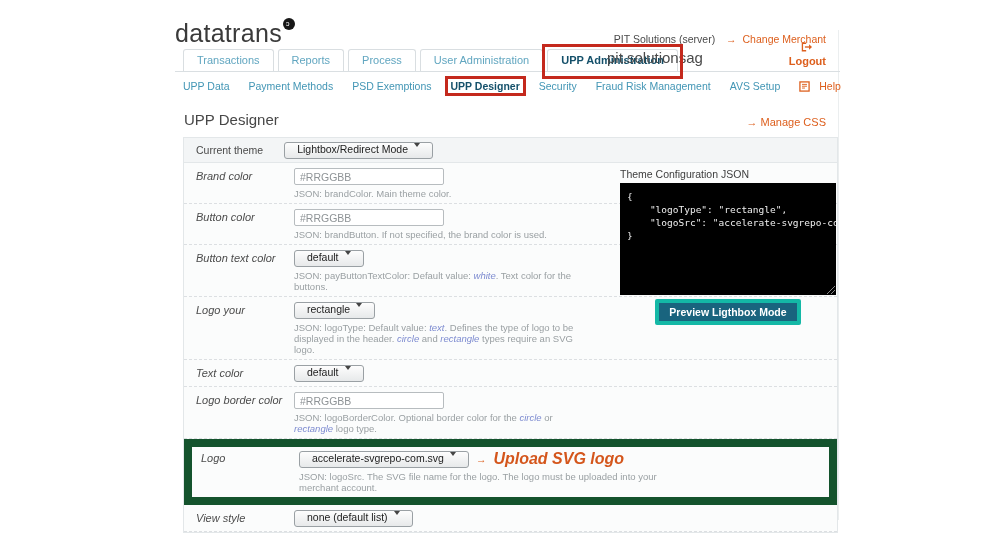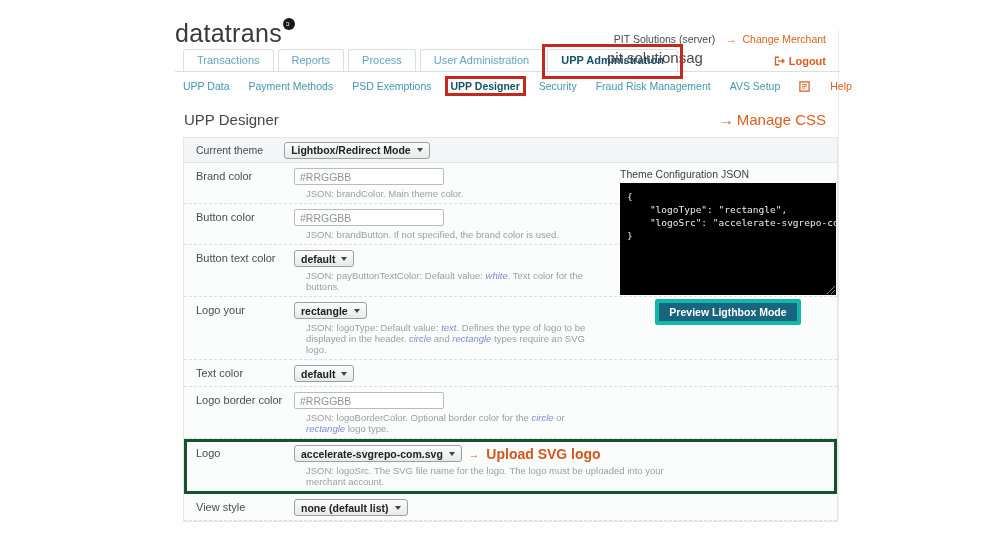--- a/index.html
+++ b/index.html
@@ -20,59 +20,59 @@
   .link { cursor:pointer; text-decoration:none; }
 
   
   .tab-row { position:relative; display:flex; align-items:flex-end; border-bottom:1px solid #dadfe2; height:24px; padding-left:8px;text-align:right; }
   .tab { position:relative; border:1px solid #d9dee1; border-bottom:none; border-radius:3px 3px 0 0; background:#fff;
          padding:4px 13px 5px; margin-right:4px; font-size:11px; color:#61a6c0; white-space:nowrap; cursor:pointer; }
   .tab.active { color:#14506a; font-weight:bold; }
   .tab.active::after { content:""; position:absolute; left:-6px; right:-6px; top:-6px; bottom:-8px;
                        border:3px solid #c4291d; pointer-events:none; z-index:5; }
   .tabbar-user { position:absolute; left:432px; bottom:5px; font-size:15px; color:#4a4a4a; }
-  .tabbar-logout { position:absolute; right:14px; bottom:4px; font-size:11px; font-weight:bold; color:#dd5f1d; display:flex; align-items:center; gap:3px; cursor:pointer; }
+  .tabbar-logout { position:absolute; right:14px; bottom:4px; font-size:11px; font-weight:bold; color:#dd5f1d; display:flex; align-items:center; gap:3px; cursor:pointer;flex-direction:column; }
 
   
   .subnav { display:flex; align-items:center; gap:19px; padding:8px 0 6px 8px; font-size:10.5px; height:26px; }
   .subnav-item { color:#4396b5; white-space:nowrap; cursor:pointer; position:relative; }
   .subnav-item.active { color:#14506a; font-weight:bold; }
   .subnav-item.active::after { content:""; position:absolute; left:-6px; right:-6px; top:-4px; bottom:-4px;
                                border:3px solid #c4291d; pointer-events:none; }
-  .help { margin-left:auto; padding-right:14px; display:flex; align-items:center; gap:20px; color:#dd5f1d; cursor:pointer; }
+  .help { margin-left:auto; padding-right:14px; display:flex; align-items:center; gap:9px; color:#dd5f1d; cursor:pointer; }
 
   
   .title-row { display:flex; justify-content:space-between; align-items:flex-end; padding:13px 14px 9px 9px; }
   .page-title { font-size:15px; color:#474747; }
-  .manage-css { font-size:15px; color:#dd5f1d; cursor:pointer; }
+  .manage-css { font-size:11px; color:#dd5f1d; cursor:pointer; }
   .manage-css .arrow { margin-right:3px; }
 
   
   .panel { position:relative; margin-left:8px; width:655px; background:#fbfcfc; border:1px solid #e3e7e9; }
   .theme-bar { display:flex; align-items:center; gap:21px; background:#f3f5f6; border-bottom:1px solid #e3e7e9;
                padding:4px 12px; font-size:10.5px; color:#4a4a4a; height:25px; }
 
   .row { display:flex; padding:5px 12px 4px; border-bottom:1px dashed #dcdfe2; }
-  .row-label { flex:none; width:98px; font-size:11px; color:#4c4c4c; padding-top:2px; }
+  .row-label { flex:none; width:98px; font-size:11px; color:#4c4c4c; padding-top:2px;font-style:italic; }
   .row-body { flex:1; }
   .ctrl-line { display:flex; align-items:center; gap:7px; }
-  .desc { max-width:296px; font-size:9.5px; line-height:11px; color:#9aa0a3; margin-top:3px;margin-left:12px; }
+  .desc { max-width:296px; font-size:9.5px; line-height:11px; color:#9aa0a3; margin-top:3px; }
   .desc .em { color:#7d8bd0; font-style:italic; }
-  .row.annotated { border:3px solid #14532d; padding:3px 9px 4px; }
+  .row.annotated { border:8px solid #14532d; padding:3px 9px 4px; }
 
   input.txt { width:150px; height:17px; border:1px solid #b7bcbf; border-radius:2px; background:#fff;
               font-family:"Liberation Sans", sans-serif; font-size:10.5px; padding:0 5px; color:#333; }
   input.txt::placeholder { color:#8e9396; opacity:1; }
 
-  .select { display:inline-flex; align-items:center; gap:6px; height:17px; border:1px solid #9aa0a4; border-radius:3px;
-            background:linear-gradient(#fdfdfd,#e7e9ea); padding:0 6px; font-size:10.5px; font-weight:bold; color:#222;
+  .select { display:inline-flex; align-items:flex-start; gap:6px; height:17px; border:1px solid #9aa0a4; border-radius:3px;
+            background:linear-gradient(#fdfdfd,#e7e9ea); padding:0 12px; font-size:10.5px; font-weight:normal; color:#222;
             cursor:pointer; white-space:nowrap; }
   .chev { width:0; height:0; border-left:3.5px solid transparent; border-right:3.5px solid transparent; border-top:4px solid #444; }
 
-  .upload-link { font-size:14px; font-weight:bold; color:#d4561c; cursor:pointer; }
+  .upload-link { font-size:16px; font-weight:bold; color:#d4561c; cursor:pointer;font-style:italic; }
   .upload-arrow { color:#dd5f1d; font-size:10.5px; }
   .btn { background:#19647e; border:4px solid #14b8a6; color:#fff; font-family:"Liberation Sans", sans-serif;
          font-size:11px; font-weight:bold; padding:4px 13px; border-radius:2px; cursor:pointer; }
 
   
   .json-col { position:absolute; top:30px; right:1px; width:216px; }
   .json-title { font-size:10.5px; color:#3d3d3d; margin-bottom:3px; }
   .json-box { position:relative; background:#000; color:#efefef; height:112px; padding:7px 6px 0 7px;
               font-family:"DejaVu Sans Mono", monospace; font-size:9.5px; line-height:13px; white-space:pre; overflow:hidden; }
   .grip { position:absolute; right:1px; bottom:1px; width:10px; height:10px;

